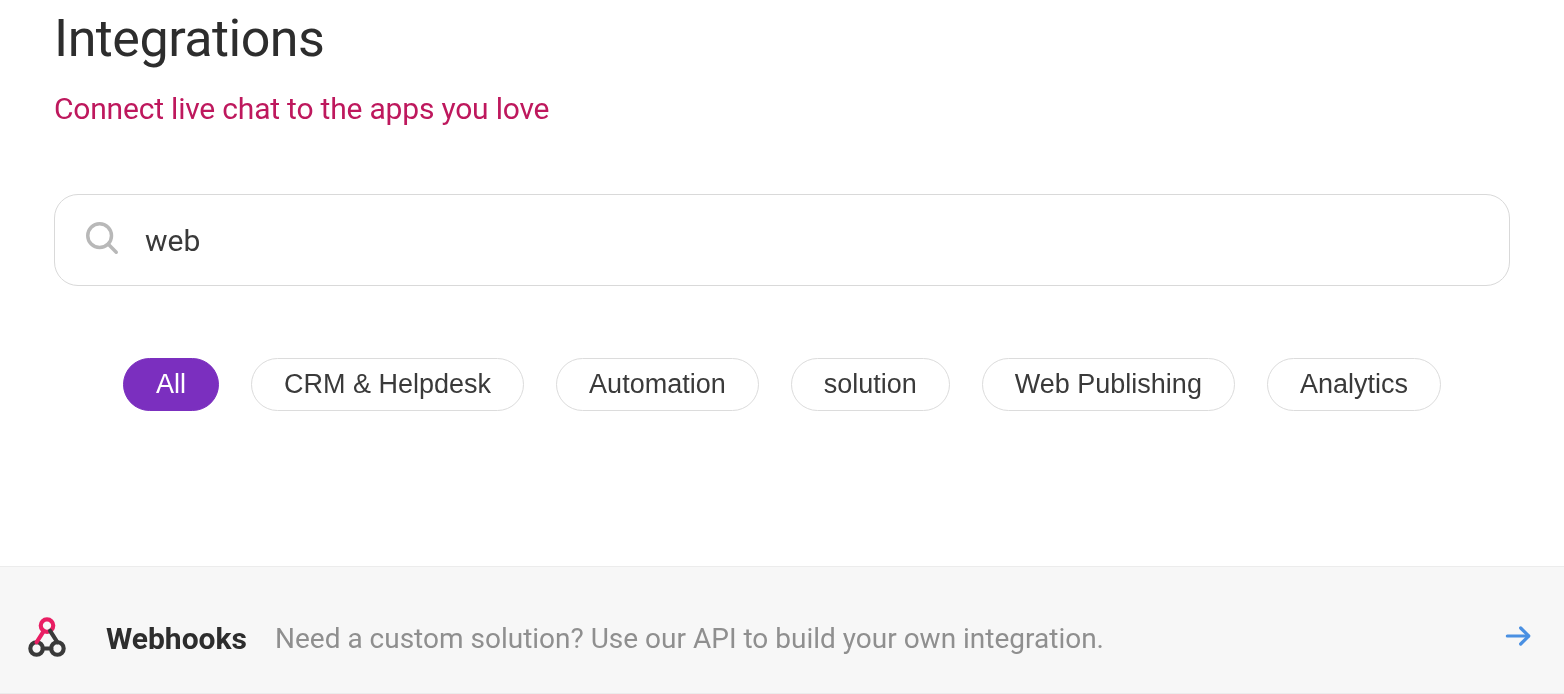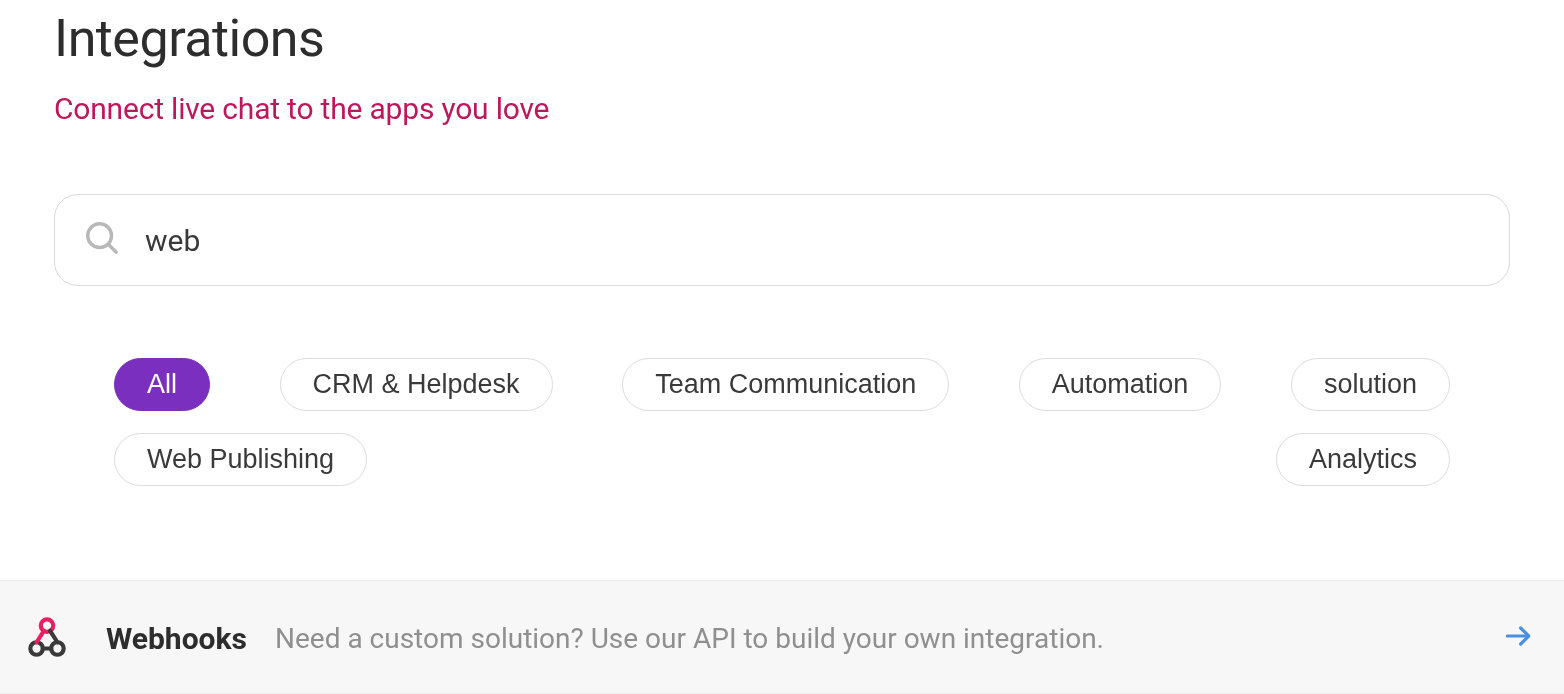--- a/index.html
+++ b/index.html
@@ -54,22 +54,22 @@
       outline: none;
       font-size: 30px;
       color: #3a3a3a;
       background: transparent;
       font-family: inherit;
     }
     .filters {
       margin-top: 72px;
       display: flex;
       flex-wrap: wrap;
-      justify-content: space-between;
-      gap: 22px 32px;
+      justify-content: center;
+      gap: 30px 32px;
       padding: 0 60px;
     }
     .chip {
       display: inline-flex;
       align-items: center;
       justify-content: center;
       padding: 10px 32px;
       border-radius: 999px;
       font-size: 27px;
       font-weight: 400;
@@ -86,21 +86,21 @@
       font-weight: 500;
     }
     .webhooks-banner {
       position: absolute;
       left: 0;
       right: 0;
       bottom: 0;
       background: #f7f7f7;
       border-top: 1px solid #ececec;
       border-bottom: 1px solid #ececec;
-      padding: 30px 30px 28px 22px;
+      padding: 44px 30px 28px 22px;
       display: flex;
       align-items: center;
       cursor: pointer;
     }
     .webhooks-icon {
       flex: 0 0 auto;
       margin-right: 34px;
     }
     .webhooks-title {
       font-size: 30px;
@@ -135,21 +135,20 @@
           <line x1="21" y1="21" x2="16" y2="16"></line>
         </svg>
       </span>
       <input class="search-input" type="text" value="web" style="">
     </div>
   </div>
 
   <div class="filters">
     <button class="chip active">All</button>
     <button class="chip">CRM &amp; Helpdesk</button>
-    <button class="chip">Team Communication</button>
     <button class="chip">Automation</button>
     <button class="chip">solution</button>
     <button class="chip">Web Publishing</button>
     <button class="chip">Analytics</button>
   </div>
 </div>
 
 <div class="webhooks-banner">
   <span class="webhooks-icon">
     <svg width="50" height="50" viewBox="0 0 48 48">

